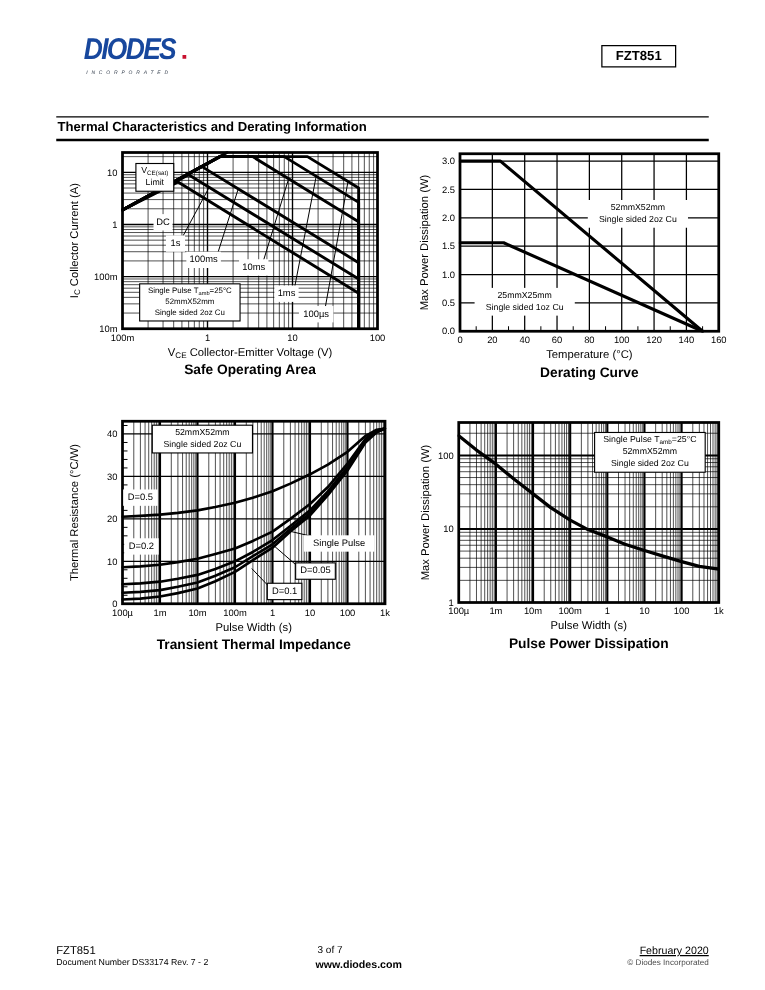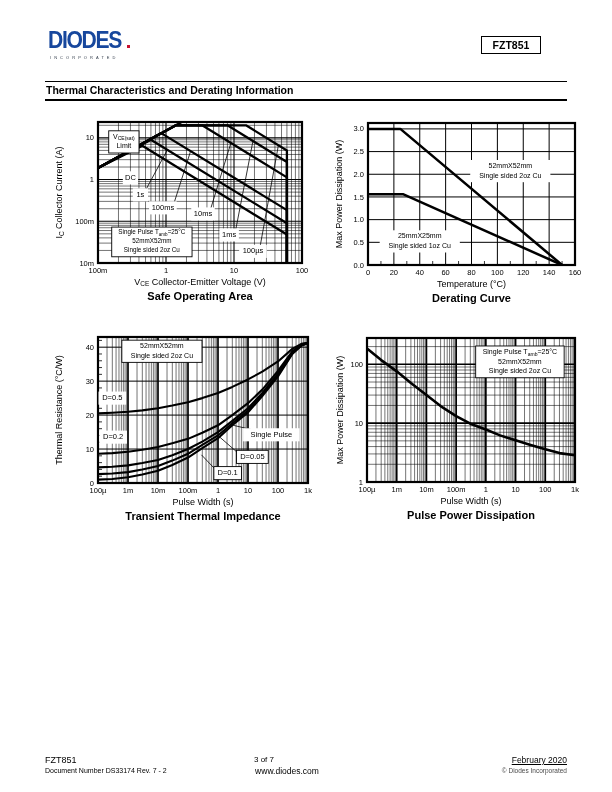--- a/index.html
+++ b/index.html
@@ -1,43 +1,43 @@
 <!DOCTYPE html>
 <html><head>
 <meta charset="utf-8">
 <style>
   html,body{margin:0;padding:0;background:#ffffff;}
   .page{position:relative;width:612px;height:792px;background:#fff;overflow:hidden;
         font-family:"Liberation Sans",sans-serif;color:#000;}
   
-  .logo{position:absolute;left:48px;top:30px;}
+  .logo{position:absolute;left:67px;top:30px;font-style:italic;}
   .brand-row{line-height:20px;white-space:nowrap;}
   .brand{display:inline-block;font-weight:bold;font-size:24px;color:#17479d;
          letter-spacing:-1.5px;transform:scaleX(0.88);transform-origin:left bottom;}
   .brand-dot{display:inline-block;width:3px;height:3px;background:#c8102e;margin-left:-4px;}
   .incorporated{font-size:4px;letter-spacing:3.05px;color:#37414f;margin-top:2px;padding-left:2px;white-space:nowrap;}
   .part-box{position:absolute;left:481px;top:36px;width:46px;border:1.8px solid #000;
             padding:2px 6px;text-align:center;font-weight:bold;font-size:10.5px;background:#fff;}
-  .section-heading{position:absolute;left:45px;top:81px;width:521px;border-top:1.8px solid #000;
+  .section-heading{position:absolute;left:45px;top:93px;width:521px;border-top:1.8px solid #000;
             border-bottom:2.8px solid #000;font-weight:bold;font-size:10.5px;padding:2px 0 2.5px 1px;}
   
   .chart{position:absolute;}
   #chart-soa{left:40px;top:108px;width:280px;height:207px;}
   #chart-derating{left:315px;top:108px;width:280px;height:207px;}
   #chart-tti{left:40px;top:323px;width:280px;height:207px;}
   #chart-ppd{left:315px;top:323px;width:280px;height:207px;}
   svg text{font-family:"Liberation Sans",sans-serif;}
   
   .footer{position:absolute;left:0;top:755px;width:612px;font-size:8.5px;}
   .f-left{position:absolute;left:45px;top:0;}
   .f-left .f-part{font-size:9px;}
   .f-left .f-doc{font-size:7px;margin-top:2px;}
   .f-center{position:absolute;left:0;top:0;width:528px;text-align:center;}
   .f-center .f-page{font-size:8px;}
-  .f-center .f-web{font-size:8.5px;font-weight:normal;margin-top:2px;margin-left:46px;}
+  .f-center .f-web{font-size:8.5px;font-weight:bold;margin-top:2px;margin-left:46px;}
   .f-right{position:absolute;right:45px;top:0;text-align:right;}
   .f-right .f-date{font-size:8.5px;text-decoration:underline;}
   .f-right .f-copy{font-size:6.5px;color:#4a4a4a;margin-top:2px;}
 </style>
 </head>
 <body>
 
 <div class="page">
 
   <div class="logo">

